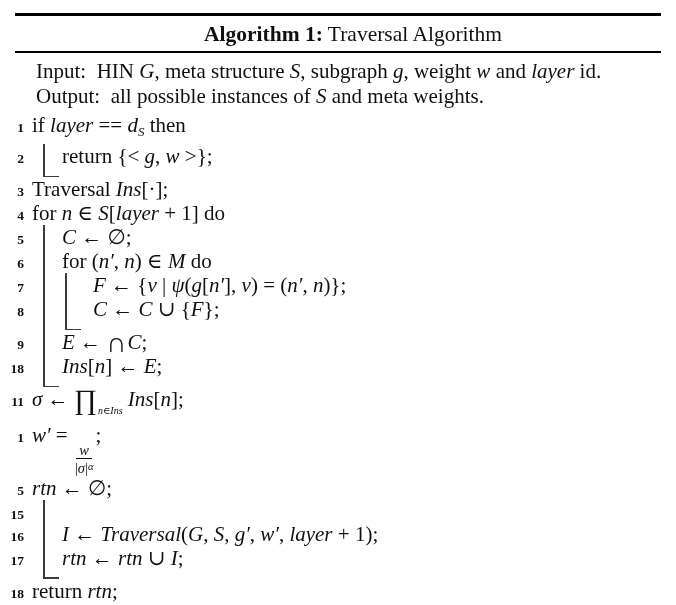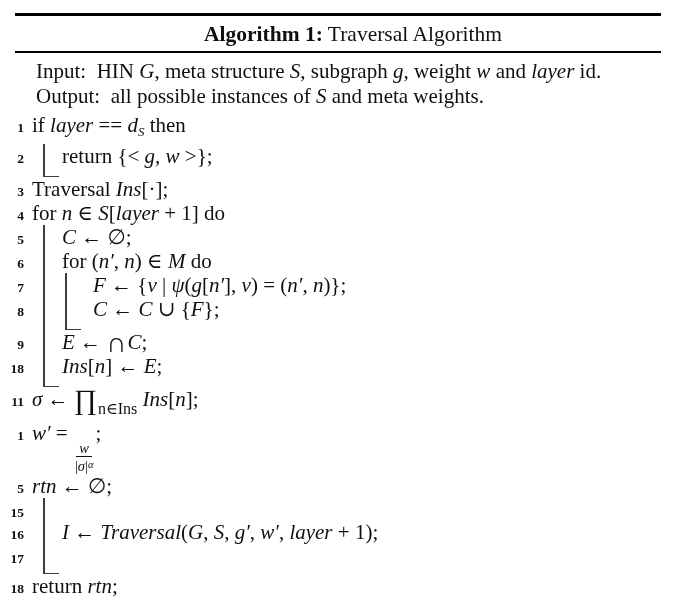--- a/index.html
+++ b/index.html
@@ -35,21 +35,21 @@
     content:"";position:absolute;left:var(--bx);top:0;bottom:1.5px;
     width:1.5px;background:#3c3c3c;
   }
   .gut.corner::after{
     content:"";position:absolute;left:var(--bx);bottom:0;
     width:16px;height:1.5px;background:#3c3c3c;
   }
   .s-b{font-weight:normal;}
   .s-i,.s-c{font-style:italic;}
   .s-sub{font-size:13px;font-style:italic;vertical-align:-4px;}
-  .s-bsub{font-size:16px;vertical-align:-8px;text-align:right;}
+  .s-bsub{font-size:10px;font-style:italic;vertical-align:-8px;text-align:right;}
   .s-sup{font-size:11px;font-style:italic;vertical-align:6px;}
   .s-big{font-size:28px;font-style:normal;line-height:18px;vertical-align:-3px;margin-right:1px;}
   .frac{
     display:inline-flex;flex-direction:column;align-items:center;
     vertical-align:-13px;font-size:14.5px;line-height:16px;margin:0 2px;
   }
   .fn{padding:0 3px;border-bottom:1.4px solid #111;}
   .fd .s-sup{font-size:10.5px;vertical-align:3px;}
 </style>
 </head>
@@ -143,20 +143,21 @@
         <span class="gut g1 bar"></span>
       </div>
       <div class="line">
         <span class="num">16</span>
         <span class="gut g1 bar"></span>
         <span class="txt"><span class="s-c">I</span><span class="s-r"> ← </span><span class="s-i">Traversal</span><span class="s-r">(</span><span class="s-i">G</span><span class="s-r">, </span><span class="s-c">S</span><span class="s-r">, </span><span class="s-i">g′</span><span class="s-r">, </span><span class="s-i">w′</span><span class="s-r">, </span><span class="s-i">layer</span><span class="s-r"> + 1);</span></span>
       </div>
       <div class="line">
         <span class="num">17</span>
         <span class="gut g1 bar"></span>
+        <span class="txt"><span class="s-i">rtn</span><span class="s-r"> ← </span><span class="s-i">rtn</span><span class="s-r"> ∪ </span><span class="s-c">I</span><span class="s-r">;</span></span>
       </div>
       <div class="line spacer">
         <span class="num"></span>
         <span class="gut g1 corner"></span>
       </div>
       <div class="line">
         <span class="num">18</span>
         <span class="txt"><span class="s-b">return </span><span class="s-i">rtn</span><span class="s-r">;</span></span>
       </div>
     </div>

